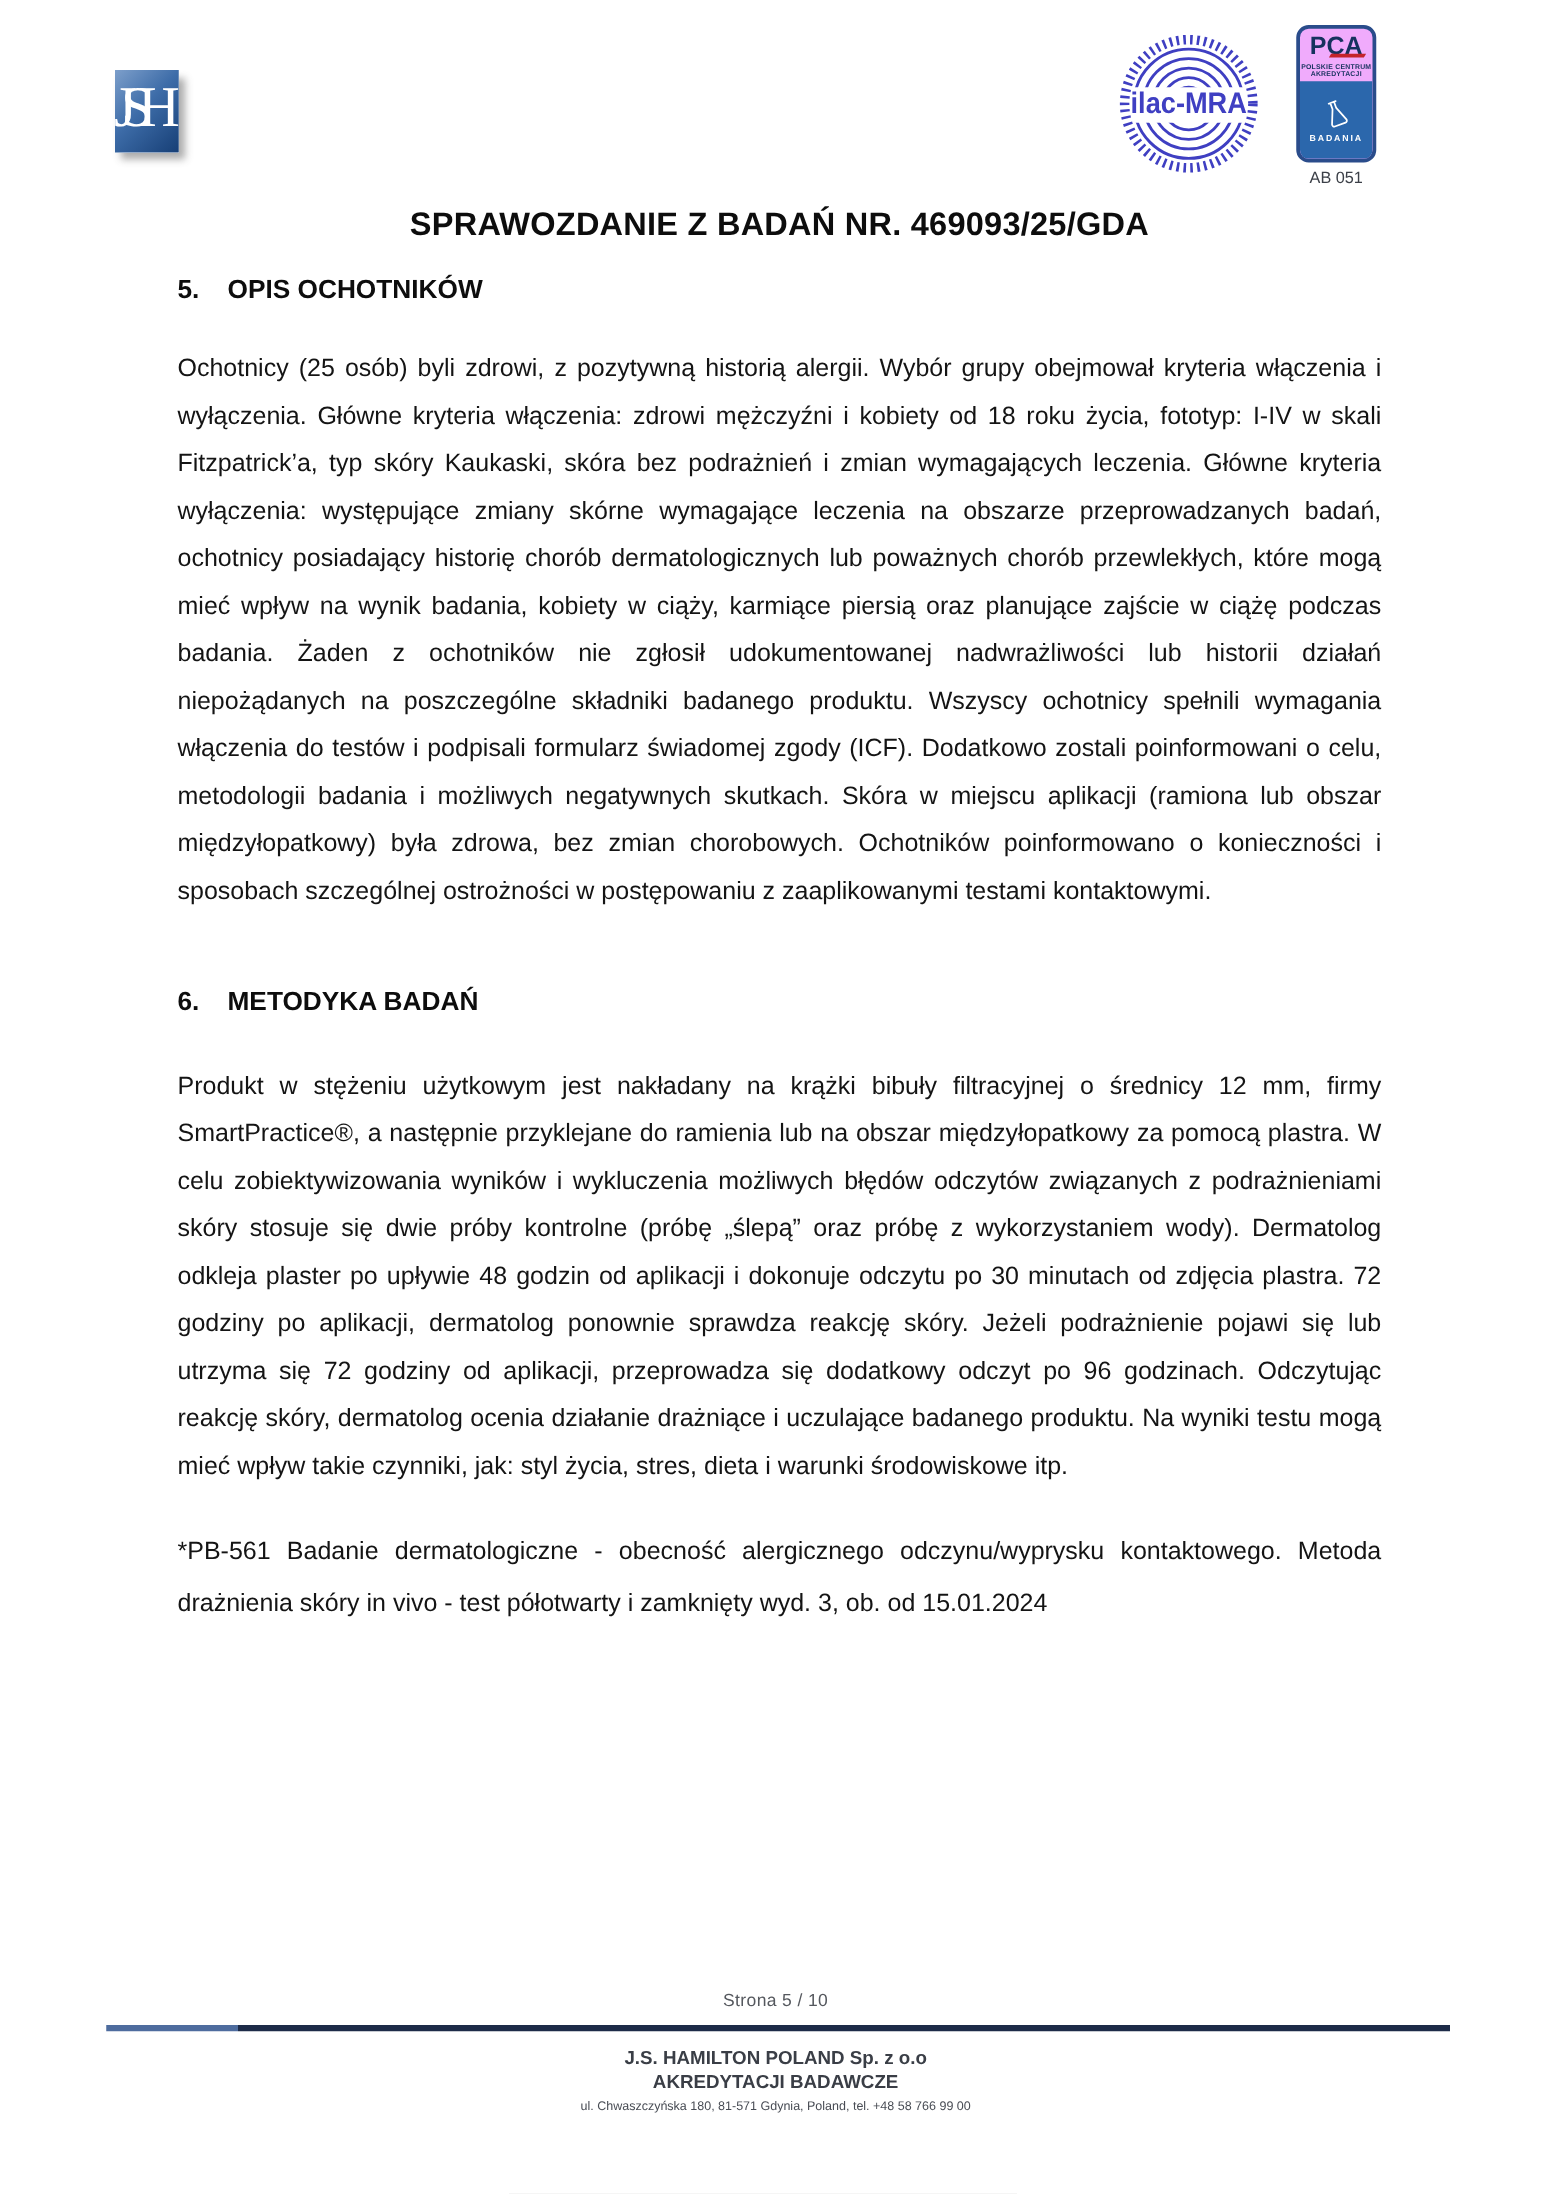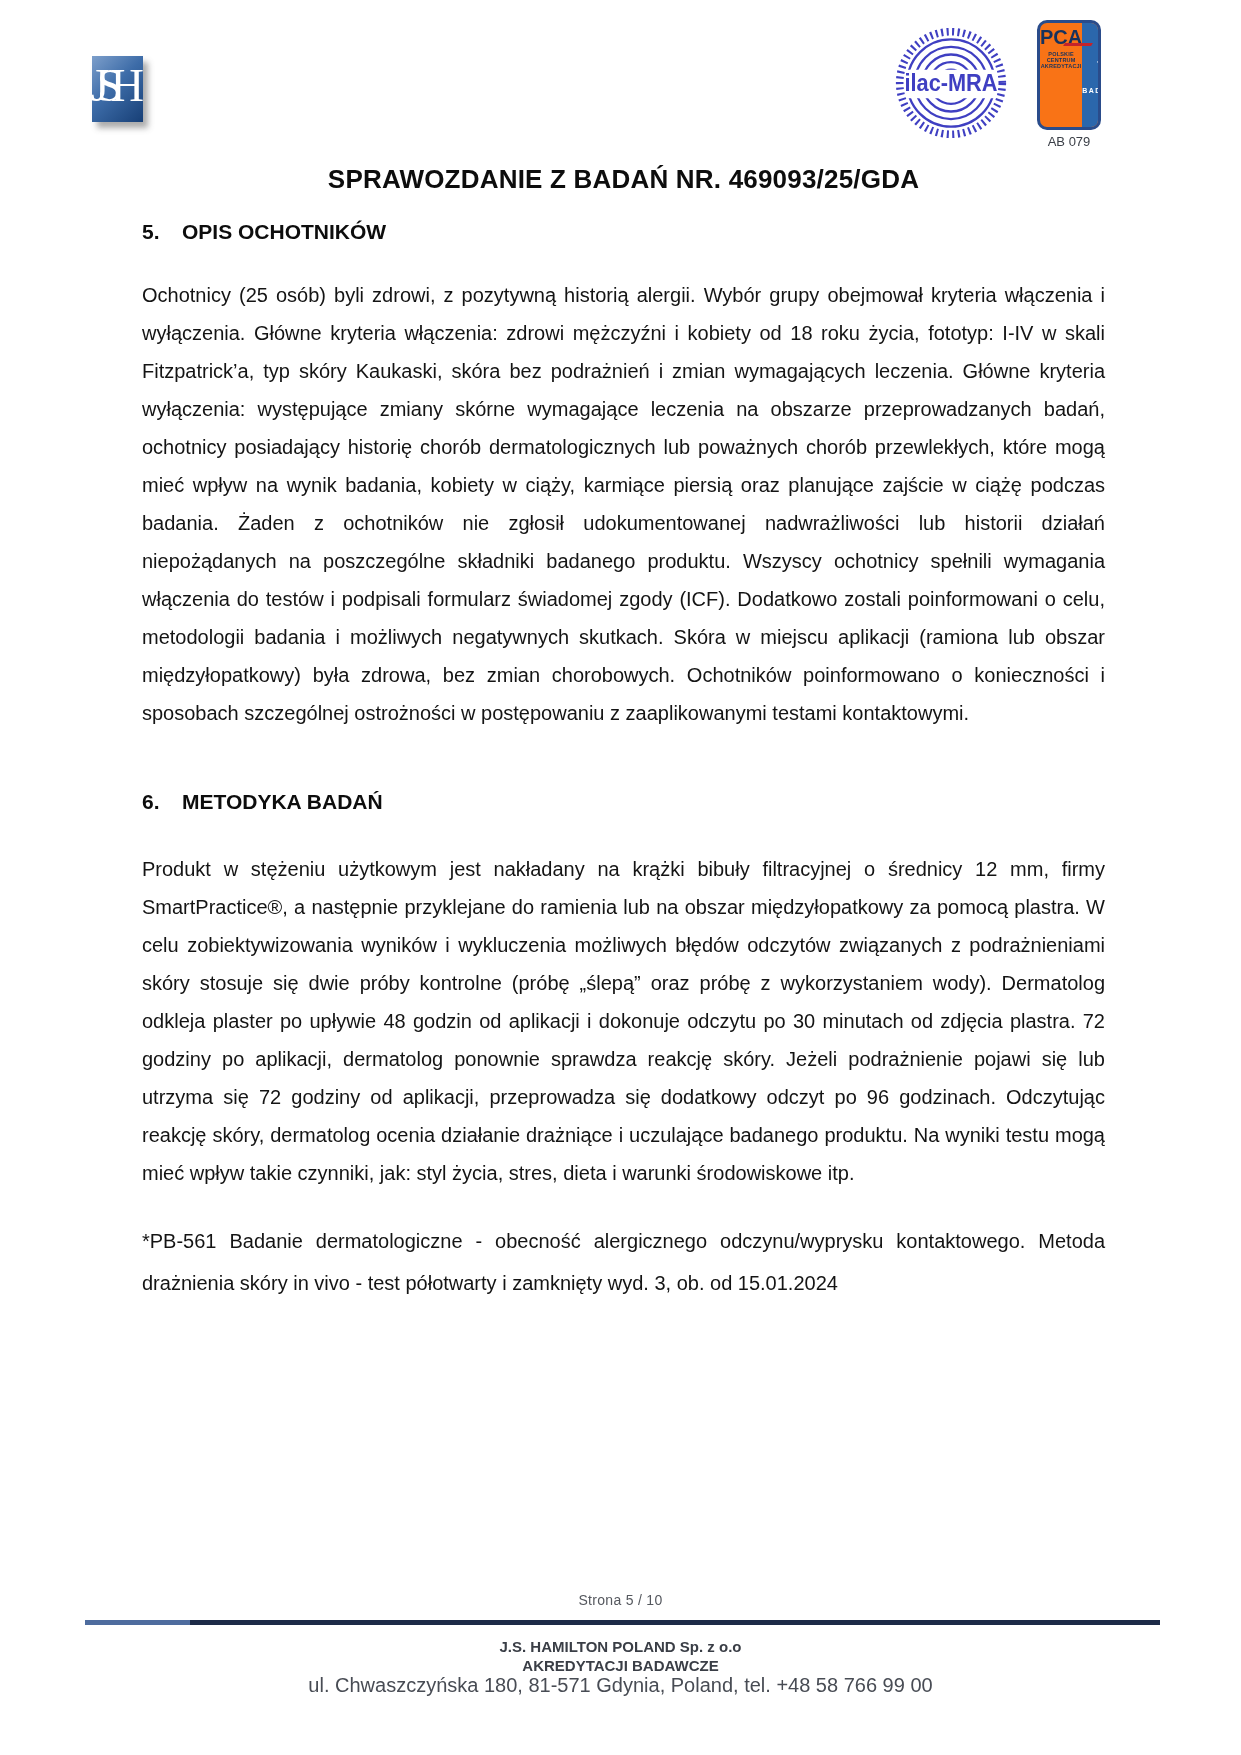--- a/index.html
+++ b/index.html
@@ -23,22 +23,22 @@
   }
   .brand-name {
     font-family:"Liberation Serif", serif; font-size:46px; color:#1c3a5e;
     letter-spacing:2px; line-height:1;
   }
 
   .ilac { position:absolute; left:894px; top:26px; width:114px; height:114px; }
   .pca-wrap { position:absolute; left:1036px; top:20px; width:66px; text-align:center; }
   .pca-badge {
     width:64px; height:110px; box-sizing:border-box; margin:0 auto;
-    border:3px solid #2a4c8b; border-radius:10px; background:#f97316;
-    overflow:hidden; display:flex; flex-direction:row;
+    border:3px solid #2a4c8b; border-radius:10px; background:#f0abfc;
+    overflow:hidden; display:flex; flex-direction:column;
   }
   .pca-top { position:relative; padding-top:4px; height:42px; box-sizing:border-box; }
   .pca-acronym {
     font-weight:bold; color:#16325e; font-size:20px; line-height:20px; text-align:center;
   }
   .pca-red-accent {
     position:absolute; top:20px; left:24px; width:28px; height:3px;
     background:#c4232b; transform:skewX(-30deg);
   }
   .pca-org {
@@ -78,21 +78,21 @@
   .page-indicator {
     position:absolute; top:1592px; left:0; width:100%;
     text-align:center; font-size:14px; color:#55585e; letter-spacing:.3px;
   }
   .footer-rule {
     position:absolute; top:1620px; left:85px; width:1075px; height:5px;
     background:linear-gradient(to right,#4e6c9e 0,#4e6c9e 105px,#1d2b48 105px,#1d2b48 100%);
   }
   .footer-block { position:absolute; top:1637px; left:0; width:100%; text-align:center; }
   .footer-company, .footer-dept { font-weight:bold; font-size:15px; line-height:19px; color:#3a3e46; }
-  .footer-address { font-size:20px; line-height:21px; color:#484c54; }
+  .footer-address { font-size:10px; line-height:21px; color:#484c54; }
 </style>
 </head>
 <body>
 
 <div class="page">
 
   <div class="brand">
     <div class="brand-mark">
       <span class="monogram">JSH</span>
     </div>
@@ -137,21 +137,21 @@
       </div>
       <div class="pca-bottom">
         <svg viewBox="0 0 32 32" width="28" height="28">
           <g transform="rotate(-20 16 16)" stroke="#ffffff" stroke-width="1.6" fill="none" stroke-linejoin="round" stroke-linecap="round">
             <path d="M12.6 5 h6.8 M14.2 5 v6 L9 24 a1.9 1.9 0 0 0 1.8 2.5 h10.4 A1.9 1.9 0 0 0 23 24 L17.8 11 V5"></path>
           </g>
         </svg>
         <div class="pca-cat">BADANIA</div>
       </div>
     </div>
-    <div class="pca-number">AB 079</div>
+    <div class="pca-number">AB 051</div>
   </div>
 
   <div class="report-title">SPRAWOZDANIE Z BADAŃ NR. 469093/25/GDA</div>
 
   <div class="content">
     <h2 class="section-heading" id="sec5-heading">
       <span class="sec-num">5.</span>
       <span>OPIS OCHOTNIKÓW</span>
     </h2>
     <p class="body-para" id="para-ochotnicy">Ochotnicy (25 osób) byli zdrowi, z pozytywną historią alergii. Wybór grupy obejmował kryteria włączenia i wyłączenia. Główne kryteria włączenia: zdrowi mężczyźni i kobiety od 18 roku życia, fototyp: I-IV w skali Fitzpatrick’a, typ skóry Kaukaski, skóra bez podrażnień i zmian wymagających leczenia. Główne kryteria wyłączenia: występujące zmiany skórne wymagające leczenia na obszarze przeprowadzanych badań, ochotnicy posiadający historię chorób dermatologicznych lub poważnych chorób przewlekłych, które mogą mieć wpływ na wynik badania, kobiety w ciąży, karmiące piersią oraz planujące zajście w ciążę podczas badania. Żaden z ochotników nie zgłosił udokumentowanej nadwrażliwości lub historii działań niepożądanych na poszczególne składniki badanego produktu. Wszyscy ochotnicy spełnili wymagania włączenia do testów i podpisali formularz świadomej zgody (ICF). Dodatkowo zostali poinformowani o celu, metodologii badania i możliwych negatywnych skutkach. Skóra w miejscu aplikacji (ramiona lub obszar międzyłopatkowy) była zdrowa, bez zmian chorobowych. Ochotników poinformowano o konieczności i sposobach szczególnej ostrożności w postępowaniu z zaaplikowanymi testami kontaktowymi.</p>

